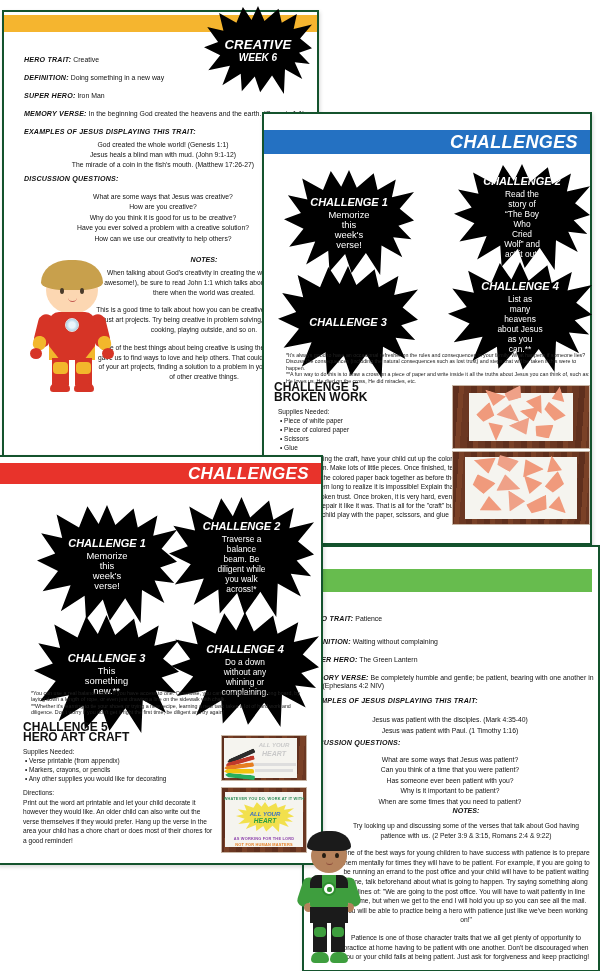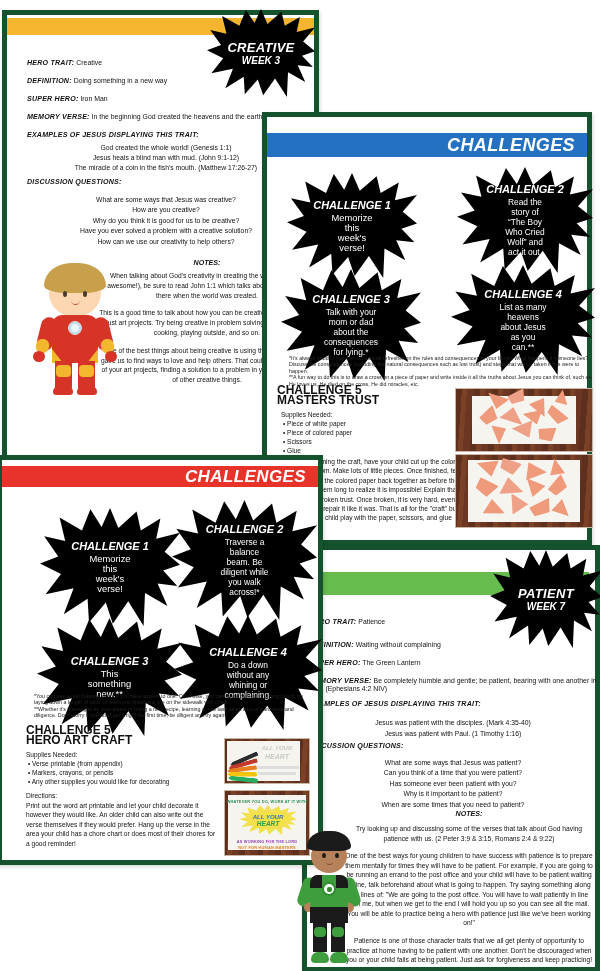--- a/index.html
+++ b/index.html
@@ -7,21 +7,21 @@
   body {
     position: relative;
     background: #ffffff;
     overflow: hidden;
     font-family: "Liberation Sans", sans-serif;
     color: #111;
   }
   .page {
     position: absolute;
     background: #fff;
-    border: 5px solid #14532d;
+    border: 2px solid #14532d;
     box-shadow: 1px 2px 4px rgba(0,0,0,.16);
   }
   #pageA { left:2px;   top:10px;  width:317px; height:452px; z-index:1; }
   #pageB { left:262px; top:112px; width:330px; height:433px; z-index:2; }
   #pageC { left:-3px;  top:455px; width:326px; height:410px; z-index:4; }
   #pageD { left:302px; top:545px; width:298px; height:427px; z-index:3; }
 
   .banner {
     position:absolute; color:#fff; font-weight:bold; font-style:italic;
     letter-spacing:.4px; display:flex; align-items:center; justify-content:flex-end;
@@ -112,21 +112,21 @@
   #lantern { left:296px; top:831px; width:66px; height:133px; z-index:10; }
   #ironman { left:20px; top:248px; width:96px; height:132px; z-index:2; }
 </style>
 </head>
 <body>
 
 <div class="page" id="pageA">
   <div class="banner"></div>
   <div class="badge burstshape">
     <span class="b1">CREATIVE</span>
-    <span class="b2">WEEK 3</span>
+    <span class="b2">WEEK 6</span>
   </div>
 
   <div class="frow" style="top:44px">
     <span class="lbl">HERO TRAIT:</span>
     <span>Creative</span>
   </div>
   <div class="frow" style="top:62px">
     <span class="lbl">DEFINITION:</span>
     <span>Doing something in a new way</span>
   </div>
@@ -191,35 +191,34 @@
   <div class="cburst burstshape" id="pB-c1">
     <span class="ct">CHALLENGE 1</span>
     <span class="cx">Memorize this week's verse!</span>
   </div>
   <div class="cburst burstshape" id="pB-c2">
     <span class="ct">CHALLENGE 2</span>
     <span class="cx">Read the story of “The Boy Who Cried Wolf” and act it out.</span>
   </div>
   <div class="cburst burstshape" id="pB-c3">
     <span class="ct">CHALLENGE 3</span>
-    <span class="cx">Talk with your mom or dad about the consequences for lying.*</span>
   </div>
   <div class="cburst burstshape" id="pB-c4">
     <span class="ct">CHALLENGE 4</span>
     <span class="cx">List as many heavens about Jesus as you can.**</span>
   </div>
 
   <div class="footnote">
     <p>*It's always good to have an occasional refresher on the rules and consequences in your family. What happens if someone lies? Discuss the consequences (including the natural consequences such as lost trust) and steps that will be taken if this were to happen.</p>
     <p>**A fun way to do this is to draw a cross on a piece of paper and write inside it all the truths about Jesus you can think of, such as: He loves us, He died on the cross, He did miracles, etc.</p>
   </div>
 
   <div class="c5head">
     <div>CHALLENGE 5</div>
-    <div>MASTERS TRUST</div>
+    <div>BROKEN WORK</div>
   </div>
   <div class="supplies">
     <div>Supplies Needed:</div>
     <ul>
       <li>Piece of white paper</li>
       <li>Piece of colored paper</li>
       <li>Scissors</li>
       <li>Glue</li>
     </ul>
   </div>
@@ -315,24 +314,20 @@
       <span style="font-size:6px; font-weight:bold; font-style:italic; color:#3A6FC4">ALL YOUR</span>
       <span style="font-size:6.5px; font-weight:bold; font-style:italic; color:#2E9E44">HEART</span>
     </div>
     <div class="tinyline" style="top:48px; color:#8e44ad">AS WORKING FOR THE LORD</div>
     <div class="tinyline" style="top:54px; color:#e67e22">NOT FOR HUMAN MASTERS</div>
   </div>
 </div>
 
 <div class="page" id="pageD">
   <div class="banner"></div>
-  <div class="badge burstshape">
-    <span class="b1">PATIENT</span>
-    <span class="b2">WEEK 7</span>
-  </div>
 
   <div class="frow" style="top:68px">
     <span class="lbl">HERO TRAIT:</span>
     <span>Patience</span>
   </div>
   <div class="frow" style="top:91px">
     <span class="lbl">DEFINITION:</span>
     <span>Waiting without complaining</span>
   </div>
   <div class="frow" style="top:109px">

